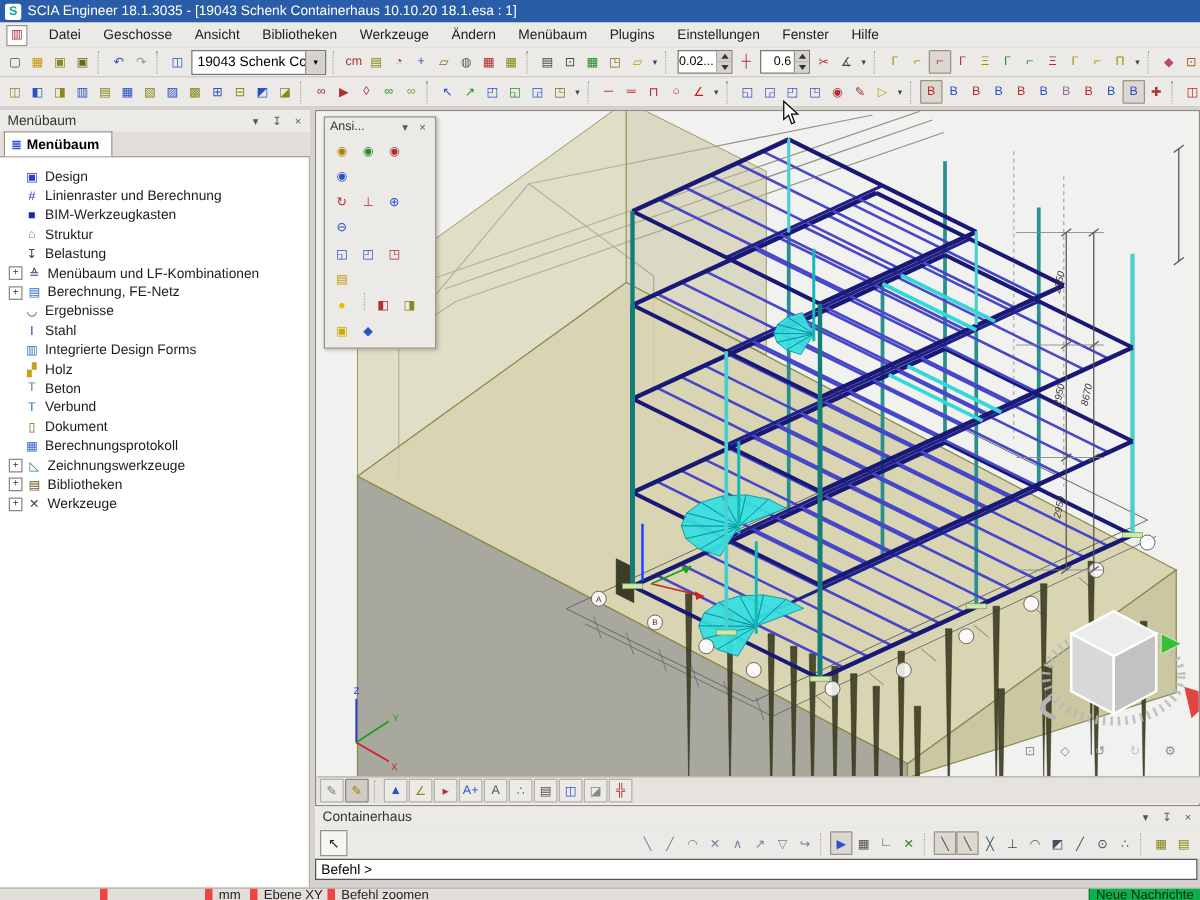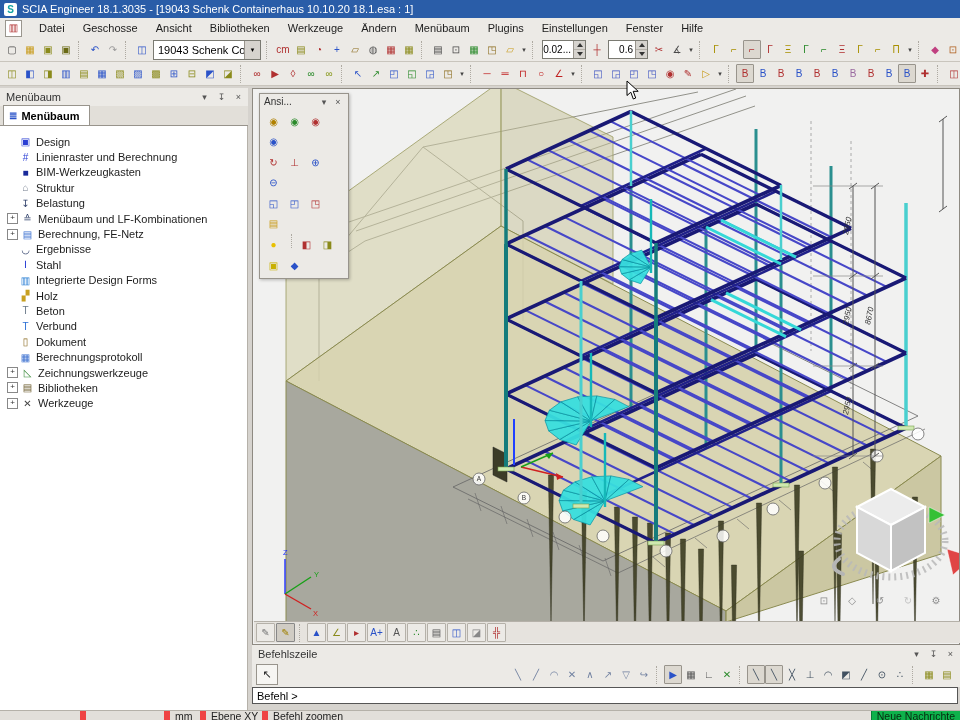--- a/index.html
+++ b/index.html
@@ -865,21 +865,21 @@
       <div class="tbico">
         <span style="color: rgb(136, 136, 136);">◪</span>
       </div>
       <div class="tbico">
         <span style="color: rgb(176, 48, 48);">╬</span>
       </div>
     </div>
 </div>
 
 <div id="cmd-header" class="abs">
-  <span style="flex:1">Befehlszeile</span>
+  <span style="flex:1">Containerhaus</span>
   <span class="pb">▾</span>
   <span class="pb">↧</span>
   <span class="pb">×</span>
 </div>
 <div id="cmd-toolbar" class="abs">
   <div id="cmd-cursor">↖</div>
   <div id="cmd-icons">
       <div class="tbico">
         <span style="color: rgb(112, 128, 160);">╲</span>
       </div>

